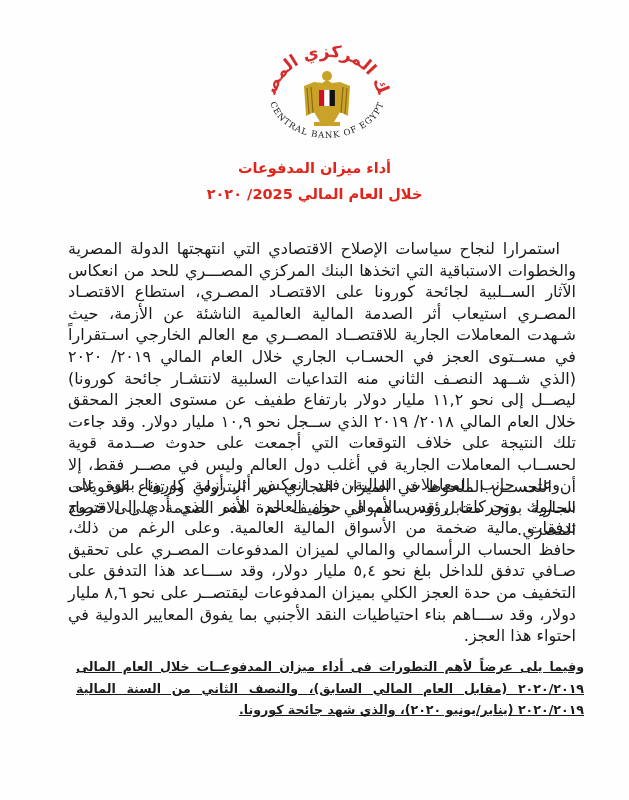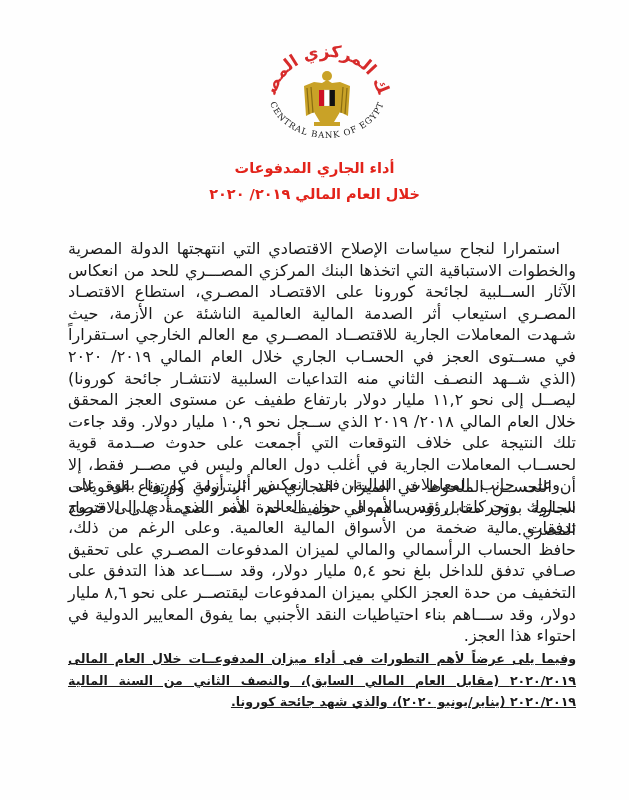--- a/index.html
+++ b/index.html
@@ -94,22 +94,22 @@
         <rect x="67.6" y="54" width="5.3" height="16" fill="#111111"></rect>
         <path d="M 57 70 L 73 70 L 65 78 Z" fill="#c9a227"></path>
         <rect x="52" y="86" width="26" height="4" fill="#c9a227"></rect>
       </g>
       <text font-family="DejaVu Serif, serif" font-size="8.5" fill="#222222" letter-spacing="1">
         <textPath href="#arcBottom" startOffset="50%" text-anchor="middle">CENTRAL BANK OF EGYPT</textPath>
       </text>
     </svg>
   </div>
 
-  <div class="title title-1">أداء الجاري المدفوعات</div>
-  <div class="title title-2">خلال العام المالي ٢٠١٩/ ٢٠٢٠</div>
+  <div class="title title-1">أداء ميزان المدفوعات</div>
+  <div class="title title-2">خلال العام المالي 2025/ ٢٠٢٠</div>
 
   <p class="body-text para-1 indent" style="margin:0">استمرارا لنجاح سياسات الإصلاح الاقتصادي التي انتهجتها الدولة المصرية والخطوات الاستباقية التي اتخذها البنك المركزي المصـــري للحد من انعكاس الآثار الســلبية لجائحة كورونا على الاقتصـاد المصـري، استطاع الاقتصـاد المصـري استيعاب أثر الصدمة المالية العالمية الناشئة عن الأزمة، حيث شـهدت المعاملات الجارية للاقتصــاد المصــري مع العالم الخارجي اسـتقراراً في مســتوى العجز في الحسـاب الجاري خلال العام المالي ٢٠١٩/ ٢٠٢٠ (الذي شــهد النصـف الثاني منه التداعيات السلبية لانتشـار جائحة كورونا) ليصــل إلى نحو ١١,٢ مليار دولار بارتفاع طفيف عن مستوى العجز المحقق خلال العام المالي ٢٠١٨/ ٢٠١٩ الذي ســجل نحو ١٠,٩ مليار دولار. وقد جاءت تلك النتيجة على خلاف التوقعات التي أجمعت على حدوث صــدمة قوية لحســاب المعاملات الجارية في أغلب دول العالم وليس في مصــر فقط، إلا أن التحســن الملحوظ في الميزان التجاري غير البترولي وارتفاع التحويلات الجارية بدون مقابل قد ساهم في تخفيف حدة هذه الصدمة على الاقتصاد المصري.</p>
 
   <p class="body-text para-2 indent" style="margin:0">وعلى جانب المعاملات المالية، فقد انعكس أثر أزمة كورونا بقوة على ســلوك وتحركات رؤوس الأموال حول العالم، الأمر الذي أدي إلى خروج تدفقات مالية ضخمة من الأسواق المالية العالمية. وعلى الرغم من ذلك، حافظ الحساب الرأسمالي والمالي لميزان المدفوعات المصـري على تحقيق صـافي تدفق للداخل بلغ نحو ٥,٤ مليار دولار، وقد ســـاعد هذا التدفق على التخفيف من حدة العجز الكلي بميزان المدفوعات ليقتصــر على نحو ٨,٦ مليار دولار، وقد ســـاهم بناء احتياطيات النقد الأجنبي بما يفوق المعايير الدولية في احتواء هذا العجز.</p>
 
-  <p class="body-text para-3" style="margin:0">وفيما يلى عرضاً لأهم التطورات فى أداء ميزان المدفوعــات خلال العام المالى ٢٠٢٠/٢٠١٩ (مقابل العام المالي السابق)، والنصف الثاني من السنة المالية ٢٠٢٠/٢٠١٩ (يناير/يونيو ٢٠٢٠)، والذي شهد جائحة كورونا.</p>
+  <p class="body-text para-3" style="margin:8px">وفيما يلى عرضاً لأهم التطورات فى أداء ميزان المدفوعــات خلال العام المالى ٢٠٢٠/٢٠١٩ (مقابل العام المالي السابق)، والنصف الثاني من السنة المالية ٢٠٢٠/٢٠١٩ (يناير/يونيو ٢٠٢٠)، والذي شهد جائحة كورونا.</p>
 
 </div>
 
 </body></html>

